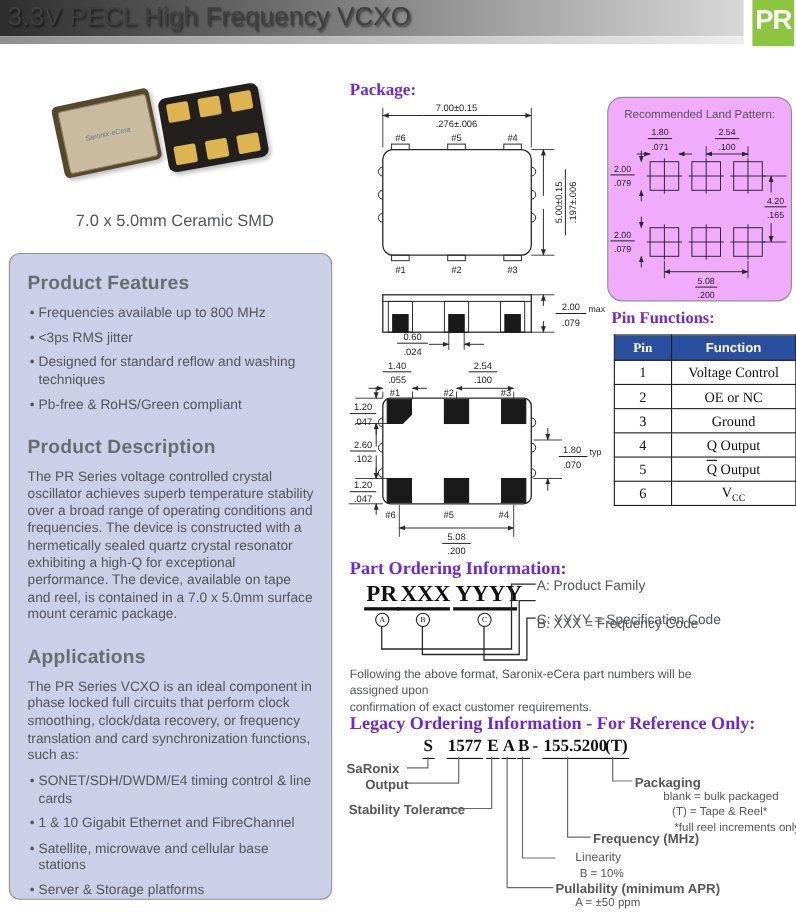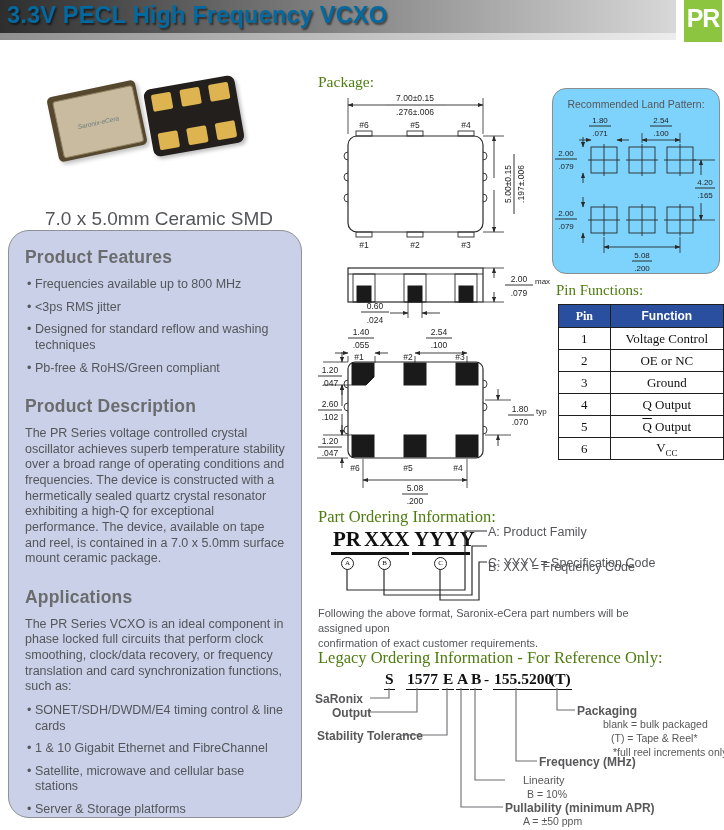--- a/index.html
+++ b/index.html
@@ -2,58 +2,58 @@
 <html><head>
 <meta charset="utf-8">
 <style>
   html,body{margin:0;padding:0;background:#fff;}
   #page{position:relative;width:724px;height:830px;background:#fff;overflow:hidden;
         font-family:"Liberation Sans",sans-serif;}
   .abs{position:absolute;}
   
   .hdr-bar{left:0;top:0;width:676px;height:33px;background:linear-gradient(to right,#2e2e2e,#d8d8d8);}
   .hdr-strip{left:0;top:33px;width:676px;height:7px;background:linear-gradient(to right,#8f8f8f,#ededed);}
-  .hdr-title{left:7px;top:2px;font-size:23.5px;font-weight:bold;color:#0369a1;letter-spacing:.2px;
+  .hdr-title{left:7px;top:2px;font-size:23.5px;font-weight:normal;color:#404040;letter-spacing:.2px;
              text-shadow:1.5px 1.5px 2px rgba(0,0,0,.55);white-space:nowrap;}
   .logo-box{left:684px;top:0;width:38px;height:42px;background:#8cc540;text-align:center;}
   .logo-box span{font-size:25px;font-weight:bold;color:#fff;line-height:36px;letter-spacing:-1px;}
   
   .chip1{left:52px;top:88px;width:90px;height:66px;background:#55482f;border-radius:5px;
          transform:rotate(-12deg);box-shadow:2px 3px 4px rgba(0,0,0,.25);padding:5px;box-sizing:border-box;}
   .chip1-inner{width:100%;height:100%;background:#c8bb9f;border:1px solid #8f815f;border-radius:3px;
          display:flex;align-items:center;justify-content:center;}
   .chip-logo{font-size:6.5px;color:#6e7a80;font-style:italic;}
   .chip2{left:148px;top:82px;width:92px;height:68px;background:#221f1c;border-radius:7px;
          transform:rotate(-10deg);box-shadow:2px 3px 4px rgba(0,0,0,.25);}
   .pad{position:absolute;width:20px;height:17px;background:#ddb44f;border-radius:2px;}
-  .photo-caption{left:16px;top:208px;width:286px;text-align:center;font-size:19px;color:#55565a;}
+  .photo-caption{left:16px;top:192px;width:286px;text-align:center;font-size:15px;color:#55565a;}
   .info-box{left:8px;top:230px;width:294px;height:588px;background:#c9d0e8;border:1.5px solid #8f9194;
-            border-radius:21px;box-sizing:border-box;padding:14px 16px 10px;}
+            border-radius:10px;box-sizing:border-box;padding:14px 16px 10px;}
   .gh{font-size:17.5px;font-weight:600;color:#6b6c6e;letter-spacing:.2px;margin:2px 0 9px;}
   .gh2{margin-top:20px;}
   .bt,.info-box li,.info-box p{font-size:12.5px;line-height:1.25;color:#55565a;}
   .info-box p{margin:0;}
   .info-box ul{list-style:none;margin:0 0 0 2px;padding:0;}
   .info-box li{display:flex;margin-bottom:7px;}
   .info-box li .bu{width:8px;flex:none;}
   
-  .bh{font-family:"Liberation Serif",serif;font-weight:normal;color:#4d7c0f;}
+  .bh{font-family:"Liberation Serif",serif;font-weight:bold;color:#6d28d9;}
   
   .ln{stroke:#2a2a2a;stroke-width:1.2;fill:none;}
   .th{stroke:#2a2a2a;stroke-width:0.9;fill:none;}
   .ext{stroke:#2a2a2a;stroke-width:0.8;fill:none;}
   .fb{stroke:#1f1f1f;stroke-width:0.9;}
   .dt{font-family:"Liberation Sans",sans-serif;font-size:8.5px;fill:#1f1f1f;text-anchor:middle;}
   .dts{font-size:8px;}
   .as{text-anchor:start;}
   .pl{font-family:"Liberation Sans",sans-serif;font-size:8.5px;fill:#1f1f1f;text-anchor:middle;}
   .blk{fill:#1a1a1a;stroke:#1a1a1a;}
   
   .land-box{left:552px;top:88px;width:168px;height:186px;border:1.5px solid #8b8d91;border-radius:14px;
-            box-sizing:border-box;background:#7dd3fc;}
+            box-sizing:border-box;background:#f0abfc;}
   .land-label{position:absolute;left:0;top:9px;width:100%;text-align:center;font-size:10.5px;color:#55565a;}
   
   .pin-head{left:556px;top:282px;font-size:15px;}
   .pin-table{left:558px;top:304px;border-collapse:collapse;}
   .pin-table th{background:#2b4f9f;color:#fff;font-size:12px;font-weight:bold;height:22px;
                 border:1px solid #1f1f1f;padding:0 6px;}
   .pin-table td{font-family:"Liberation Serif",serif;font-size:13px;color:#111;text-align:center;
                 height:21px;border:1px solid #1f1f1f;padding:0 4px;}
   .c-pin{width:42px;font-family:Liberation Serif, serif;} .c-fn{width:108px;}
   sub{font-size:9px;}

